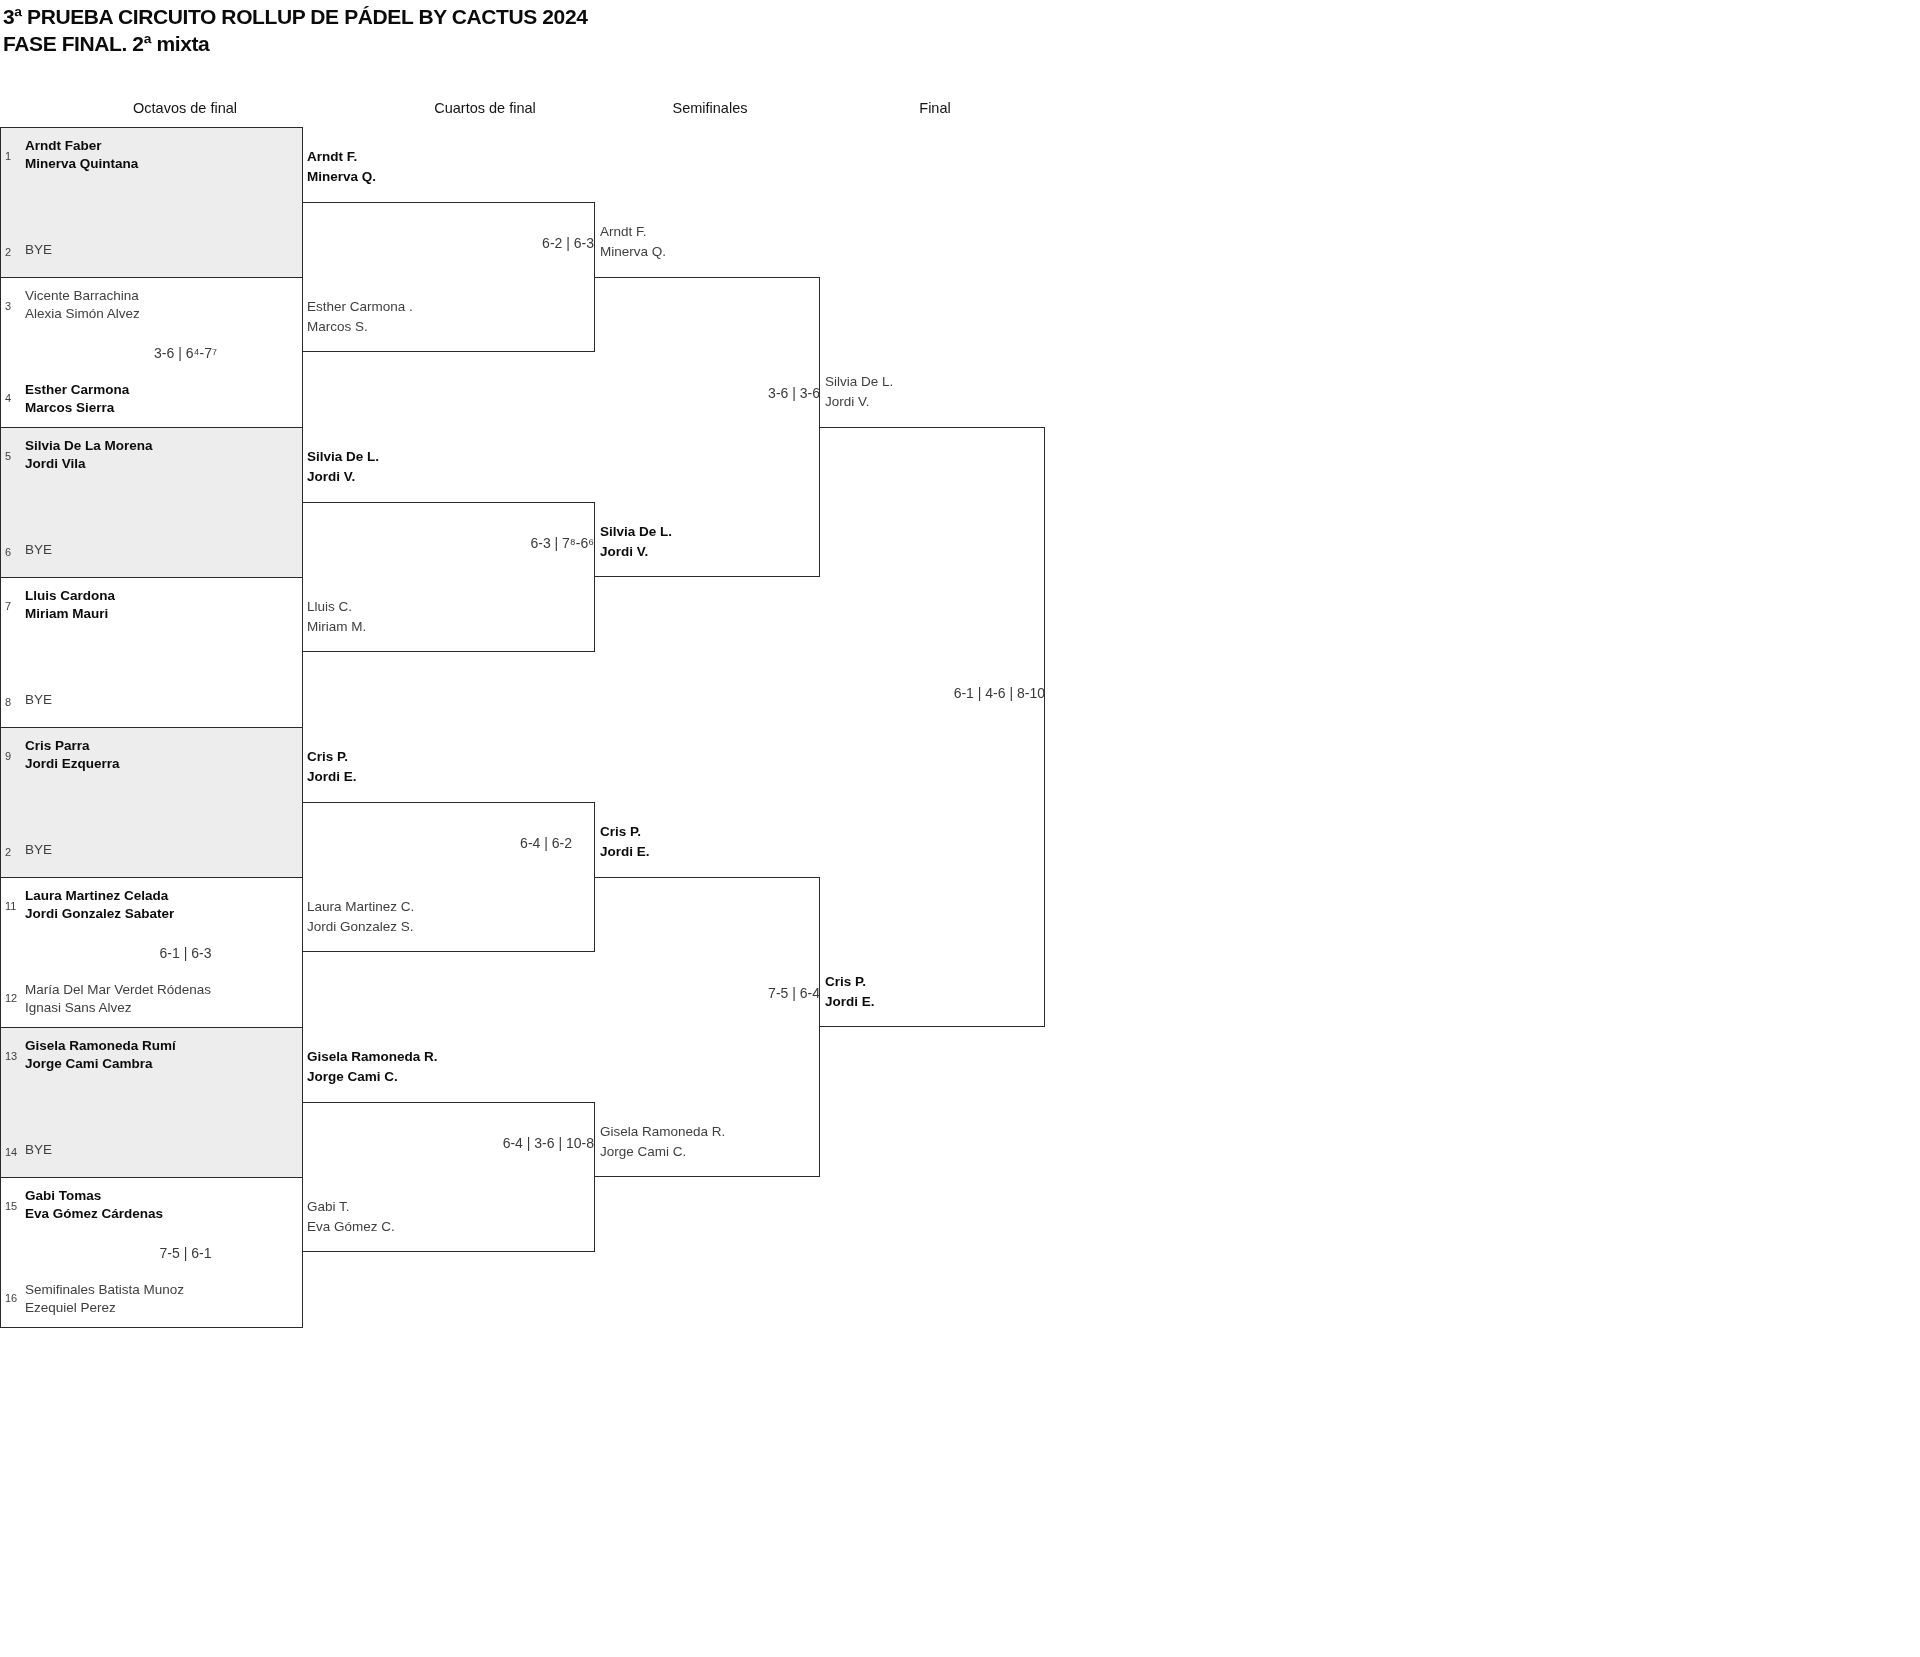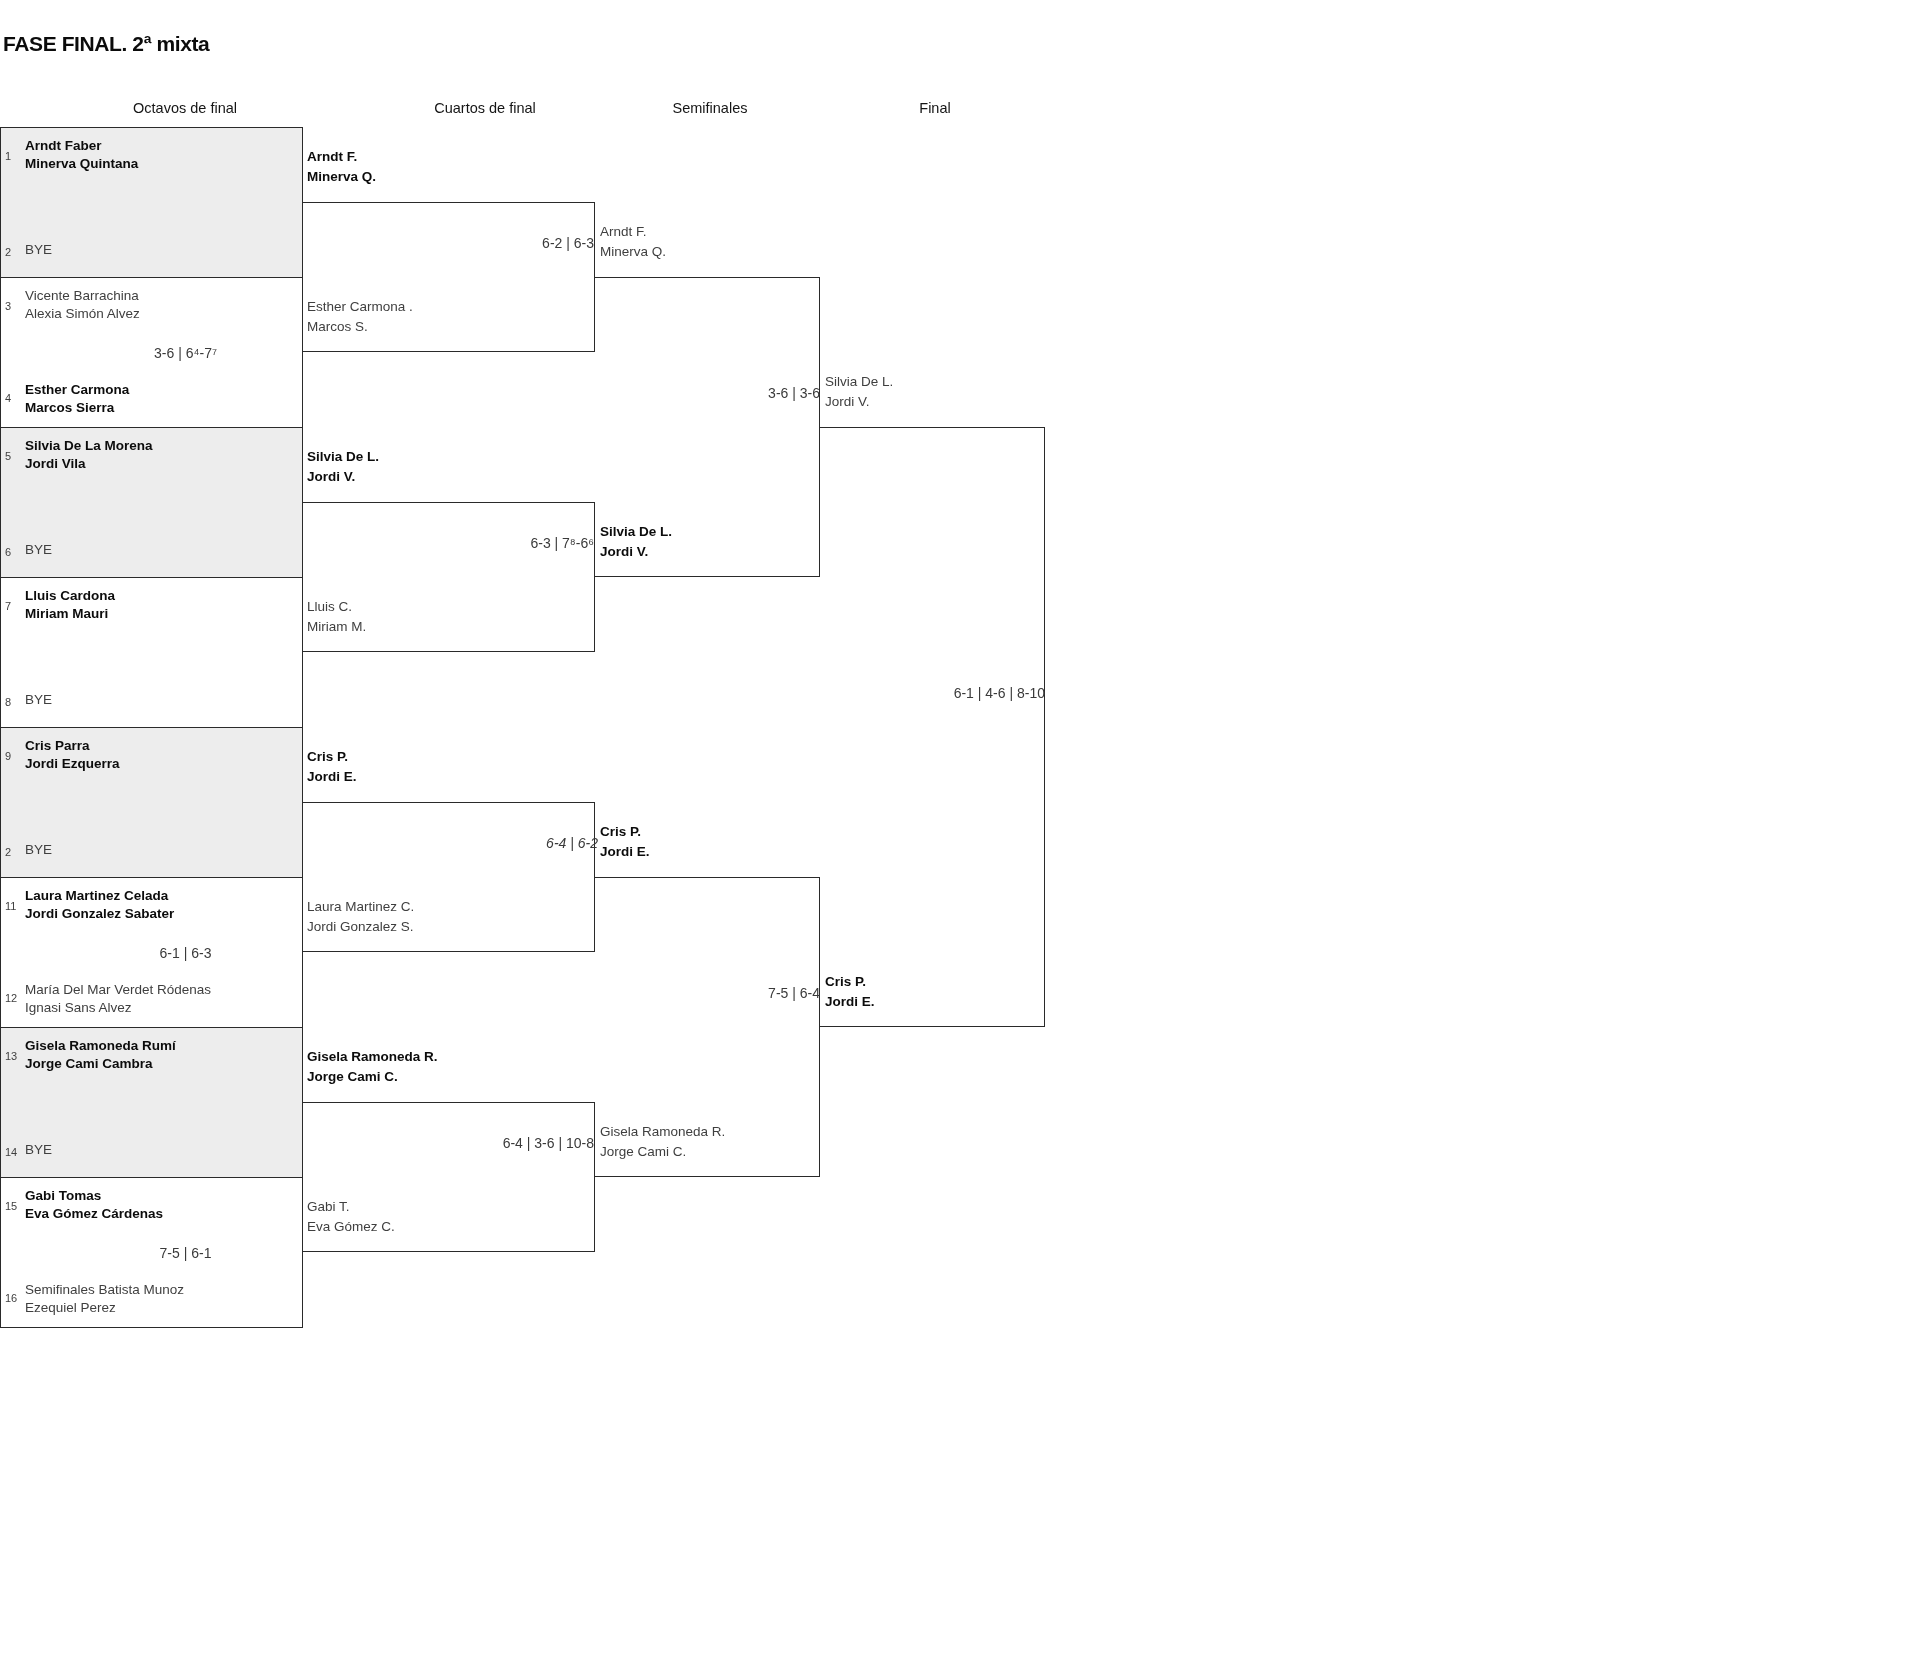--- a/index.html
+++ b/index.html
@@ -52,20 +52,21 @@
   .rlabel{position:absolute;font-size:13.5px;line-height:20px;color:#3f3f3f;}
   .rlabel span{display:block;white-space:nowrap;}
   .rlabel.winner{font-weight:700;color:#0c0c0c;}
   .rscore{position:absolute;text-align:right;font-size:14px;color:#3a3a3a;white-space:nowrap;}
 </style>
 </head>
 <body>
 
 <div class="page">
 
+  <div class="title l1">3ª PRUEBA CIRCUITO ROLLUP DE PÁDEL BY CACTUS 2024</div>
   <div class="title l2">FASE FINAL. 2ª mixta</div>
 
 
   <div class="colhead" style="left:185px;">Octavos de final</div>
   <div class="colhead" style="left:485px;">Cuartos de final</div>
   <div class="colhead" style="left:710px;">Semifinales</div>
   <div class="colhead" style="left:935px;">Final</div>
 
   <div class="r1col">
 
@@ -204,21 +205,21 @@
   <div class="rscore" style="left:372px;top:535px;width:222px;">6-3 | 7⁸-6⁶</div>
   <div class="rlabel" style="left:307px;top:597px;">
     <span>Lluis C.</span>
       <span>Miriam M.</span>
   </div>
 
   <div class="rlabel winner" style="left:307px;top:747px;">
     <span>Cris P.</span>
       <span>Jordi E.</span>
   </div>
-  <div class="rscore" style="left:376px;top:835px;width:222px;font-style:italic;">6-4 | 6-2</div>
+  <div class="rscore" style="left:350px;top:835px;width:222px;">6-4 | 6-2</div>
   <div class="rlabel" style="left:307px;top:897px;">
     <span>Laura Martinez C.</span>
       <span>Jordi Gonzalez S.</span>
   </div>
 
   <div class="rlabel winner" style="left:307px;top:1047px;">
     <span>Gisela Ramoneda R.</span>
       <span>Jorge Cami C.</span>
   </div>
   <div class="rscore" style="left:372px;top:1135px;width:222px;">6-4 | 3-6 | 10-8</div>

